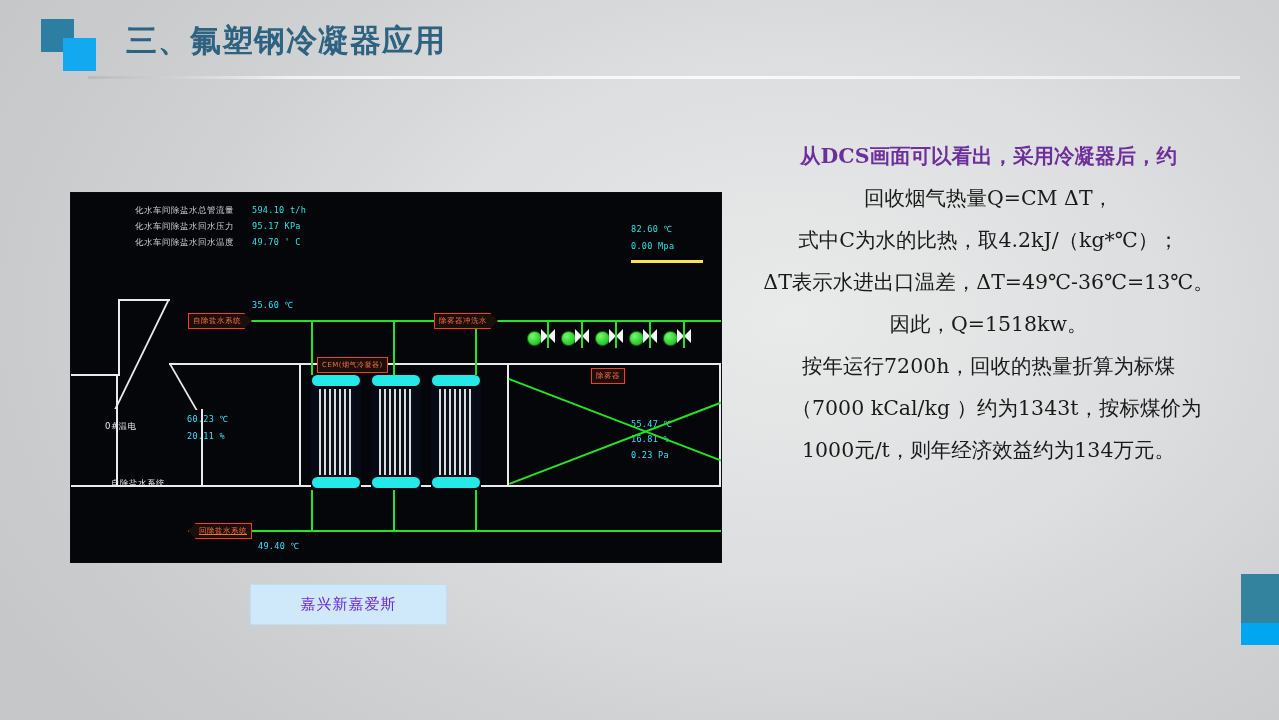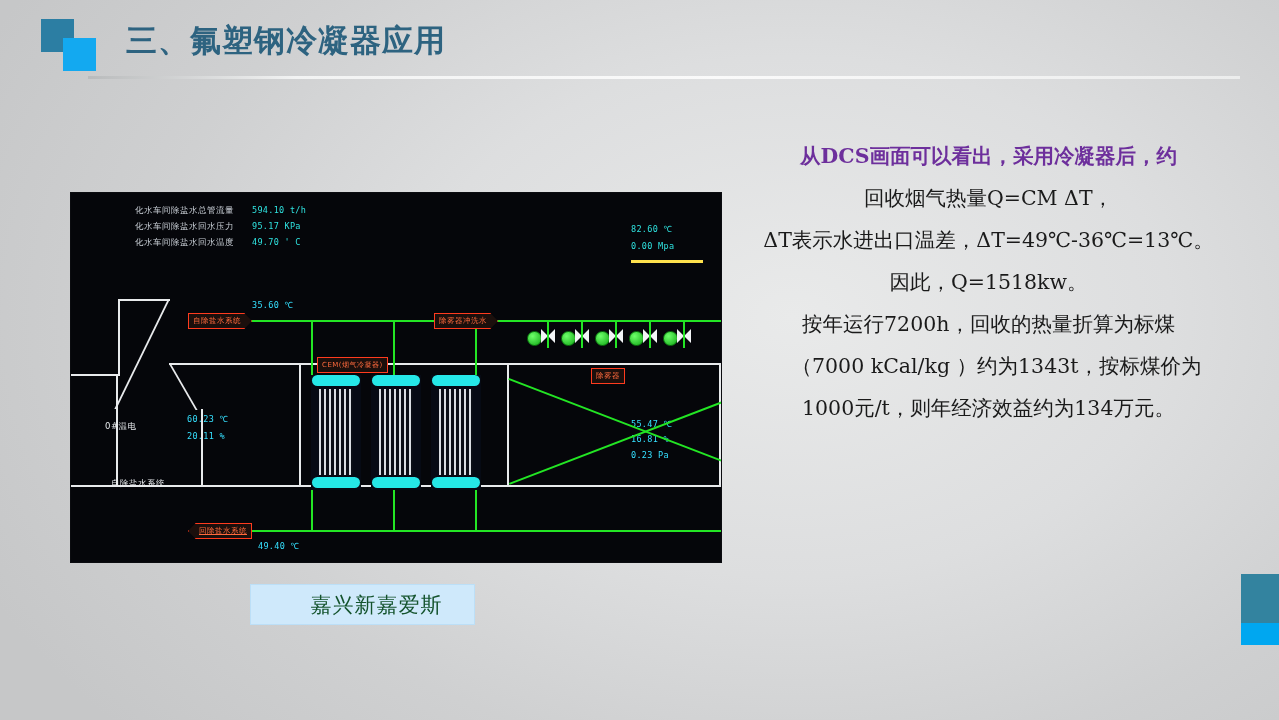--- a/index.html
+++ b/index.html
@@ -74,39 +74,40 @@
   .hdr{background:#25e8e8;border-radius:7px;}
   .tubes{
     background:repeating-linear-gradient(to right,#d9dde2 0 2px,#0a0e16 2px 5px);
   }
   
   .caption{
     position:absolute;left:250px;top:584px;width:195px;height:39px;
     background:#cfe9fb;border:1px solid #bcdff7;
     display:flex;align-items:center;justify-content:center;
     font-family:"DejaVu Sans","Liberation Sans",sans-serif;
-    font-size:21px;color:#14532d;letter-spacing:1px;padding-left:28px;
+    font-size:15px;color:#6d28d9;letter-spacing:1px;
   }
   
   .acc-teal{position:absolute;right:0;top:574px;width:38px;height:49px;background:#33839f;}
   .acc-blue{position:absolute;right:0;top:623px;width:38px;height:22px;background:#00a7f0;}
 </style>
 </head>
 <body>
 
 <div class="slide">
 
   <div class="logo-sq logo-a"></div>
   <div class="logo-sq logo-b"></div>
   <div class="title">三、氟塑钢冷凝器应用</div>
   <div class="hrule"></div>
 
   <div class="textcol" id="textcol">
       <div class="tline" style="color: rgb(109, 47, 156); font-weight: bold;">从DCS画面可以看出，采用冷凝器后，约</div>
       <div class="tline" style="color: rgb(26, 26, 26);">回收烟气热量Q=CM ΔT，</div>
+      <div class="tline" style="color: rgb(26, 26, 26);">式中C为水的比热，取4.2kJ/（kg*℃）；</div>
       <div class="tline" style="color: rgb(26, 26, 26);">ΔT表示水进出口温差，ΔT=49℃-36℃=13℃。</div>
       <div class="tline" style="color: rgb(26, 26, 26);">因此，Q=1518kw。</div>
       <div class="tline" style="color: rgb(26, 26, 26);">按年运行7200h，回收的热量折算为标煤</div>
       <div class="tline indent" style="color: rgb(26, 26, 26);">（7000 kCal/kg ）约为1343t，按标煤价为</div>
       <div class="tline" style="color: rgb(26, 26, 26);">1000元/t，则年经济效益约为134万元。</div>
     </div>
 
   <div class="dcs">
 
     <div class="dlabel" style="left:64px;top:12px;">化水车间除盐水总管流量</div>

